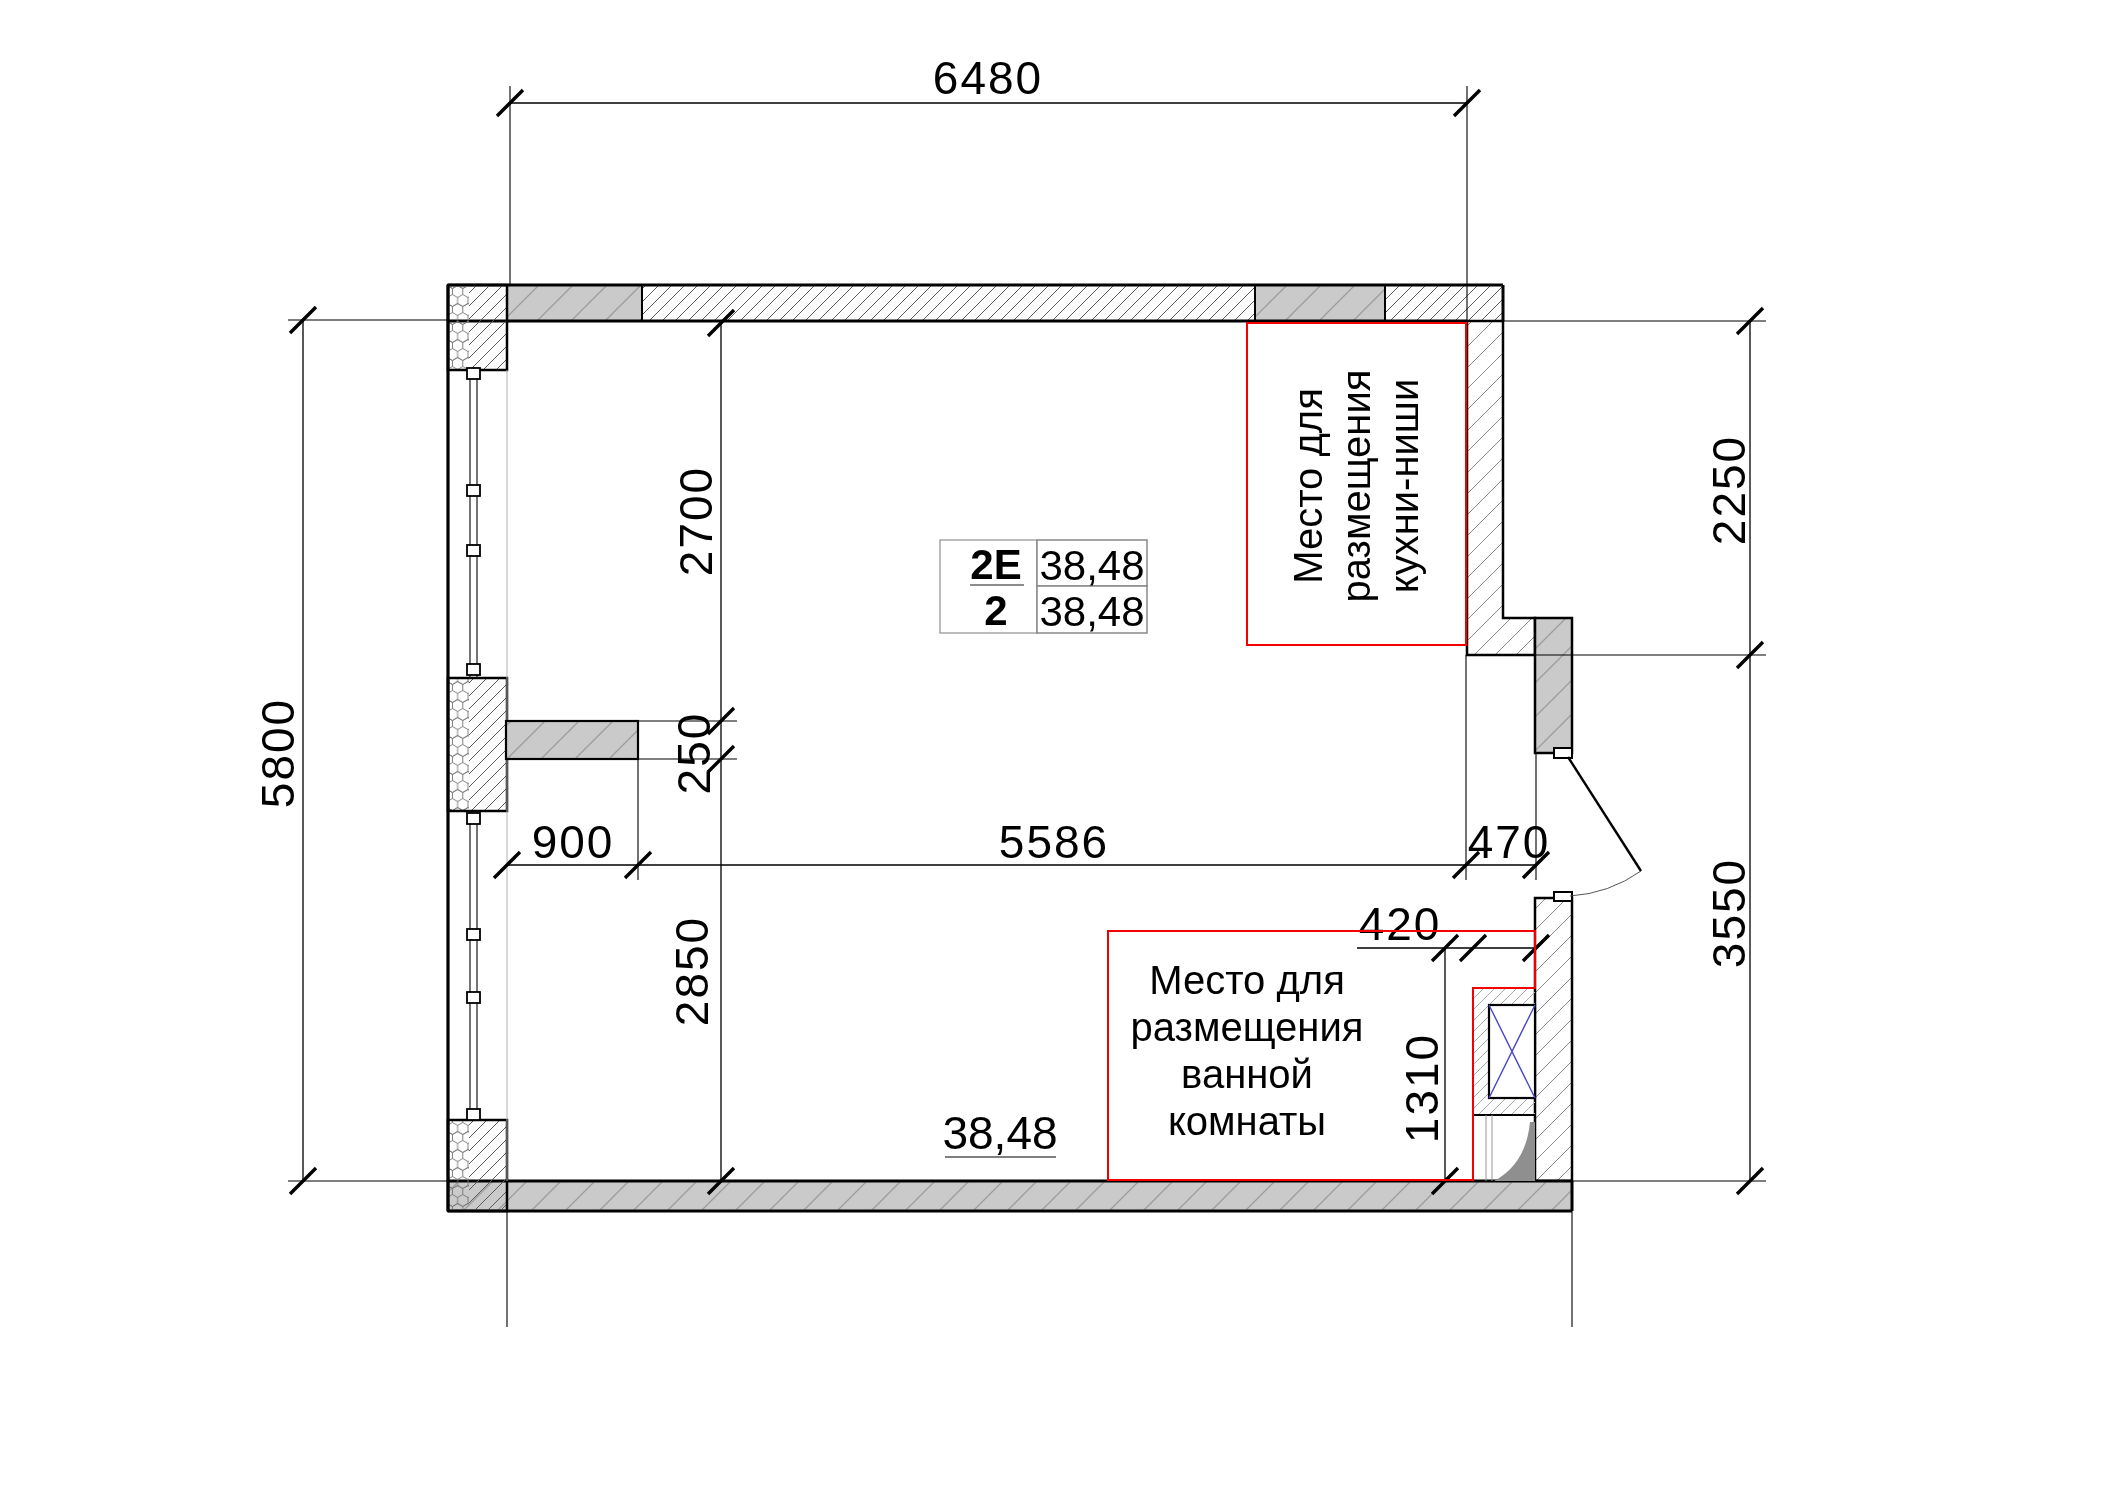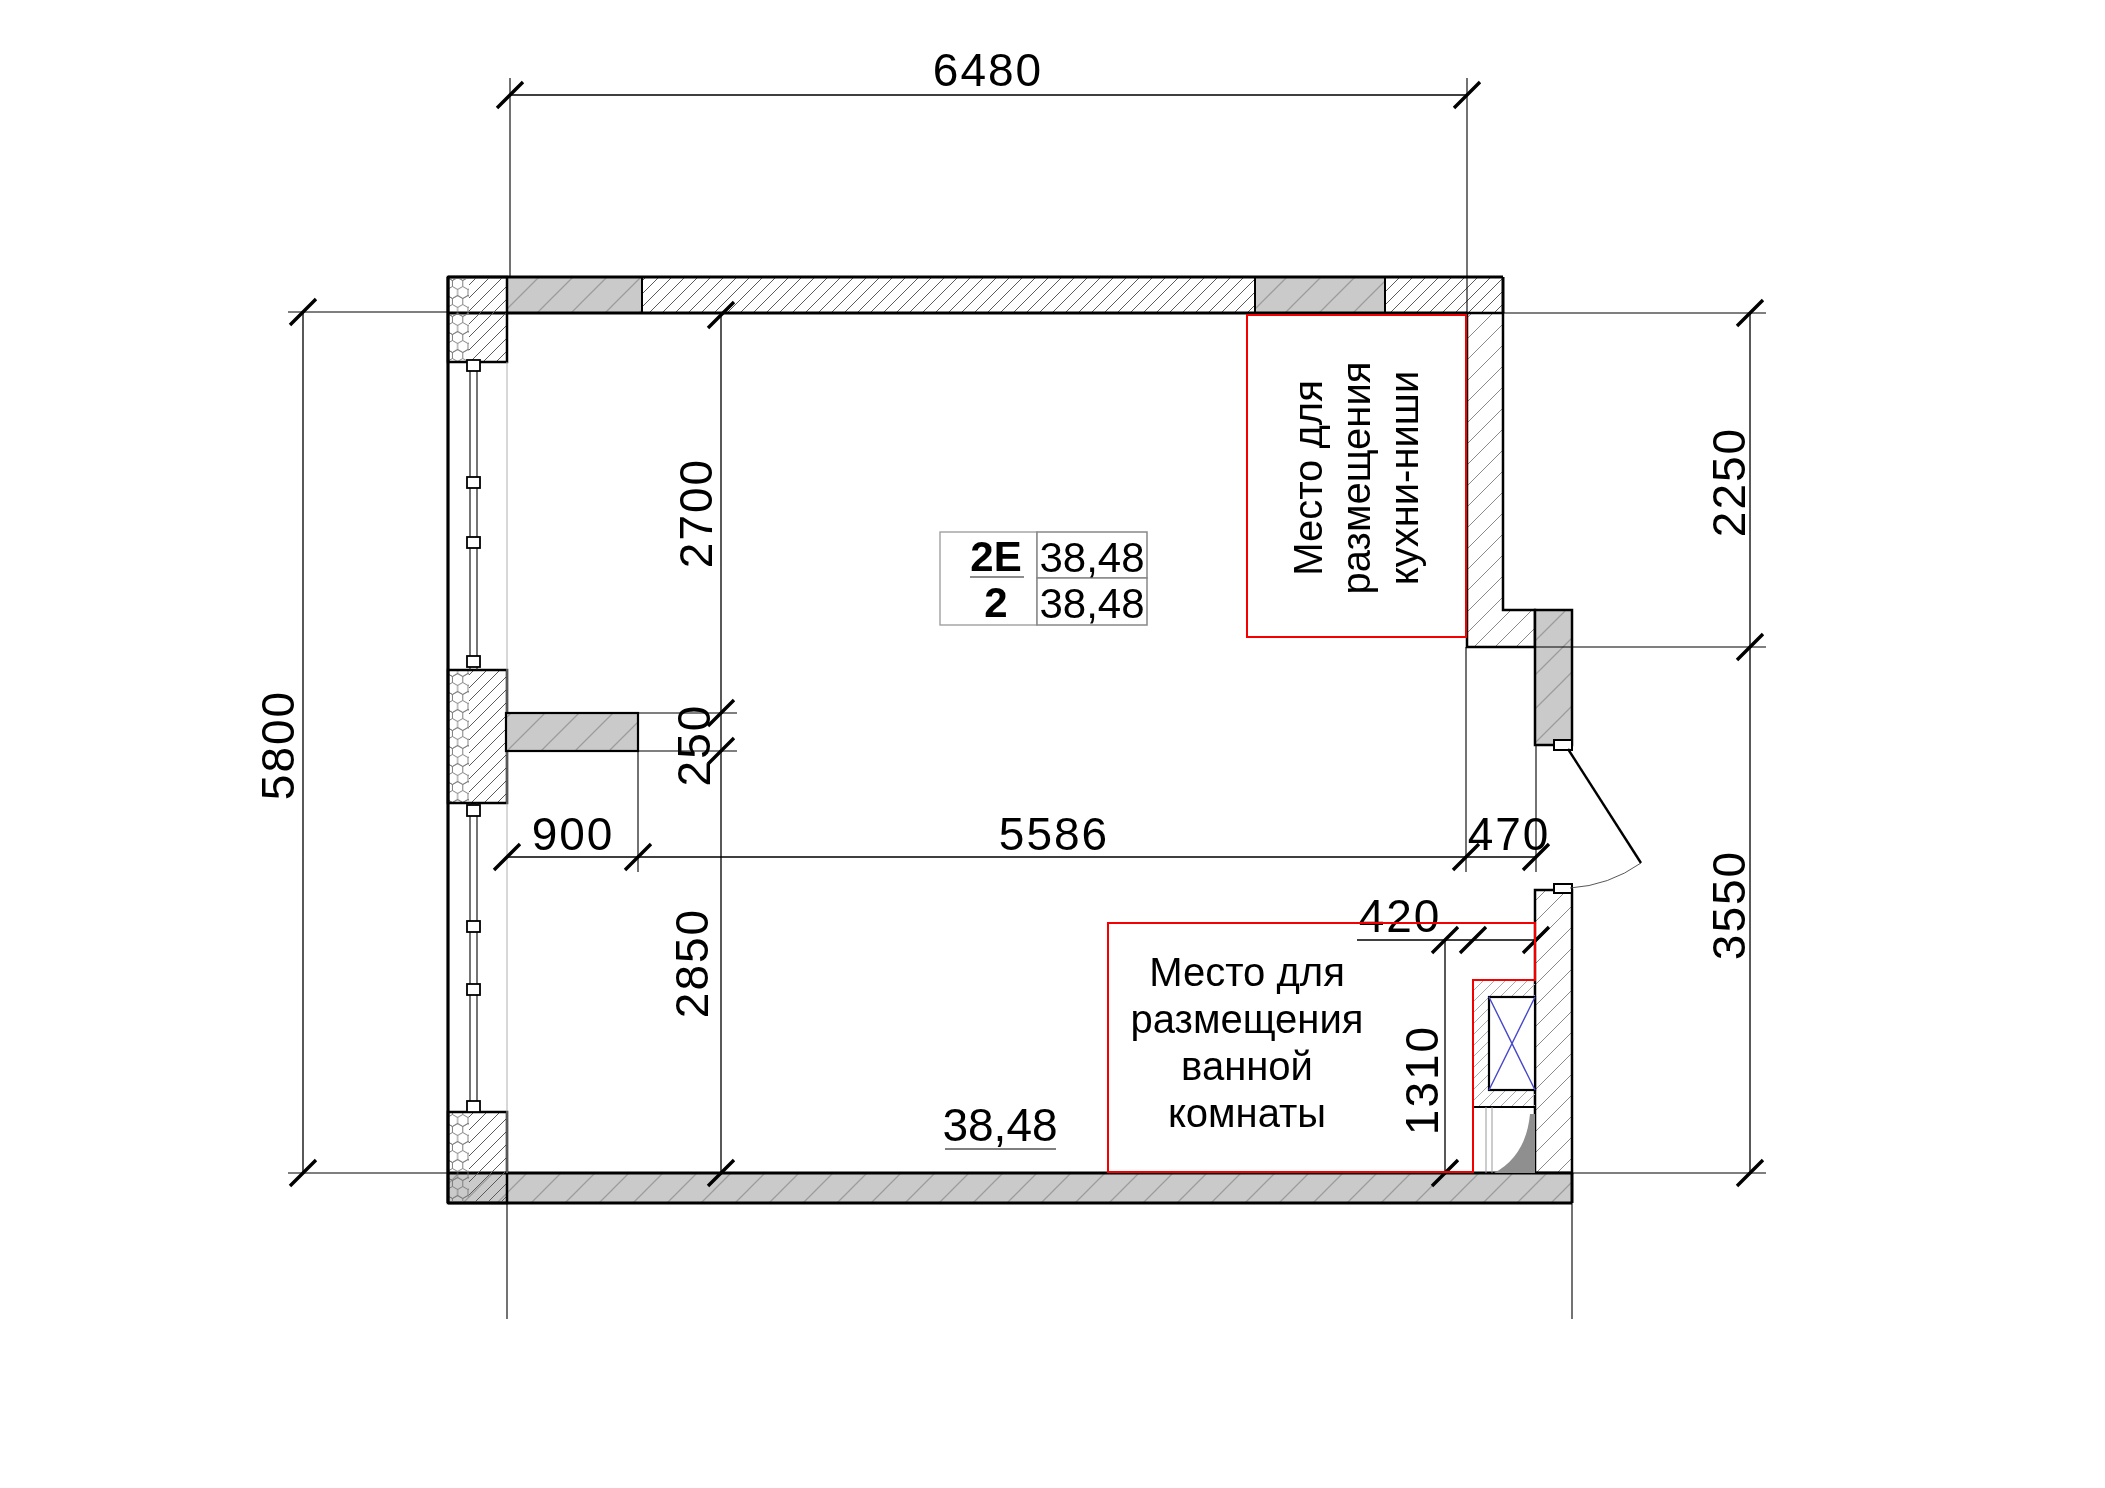--- a/index.html
+++ b/index.html
@@ -1,17 +1,17 @@
 <!DOCTYPE html>
 <html><head>
 <meta charset="utf-8">
 <style>
   html,body{margin:0;padding:0;background:#ffffff;}
   body{font-family:"Liberation Sans",sans-serif;}
-  .stage{position:relative;width:2105px;height:1319px;background:#fff;overflow:hidden;}
+  .stage{position:relative;width:2105px;height:1319px;background:#fff;overflow:hidden;margin-top:8px;}
   svg{display:block;}
   text{fill:#000;}
   .dimtxt{font-size:46px;letter-spacing:2px;}
   .redtxt{font-size:40px;}
   .lbl-bold{font-size:42px;font-weight:bold;}
   .lbl{font-size:42px;}
   .area{font-size:46px;}
 </style>
 </head>
 <body>

